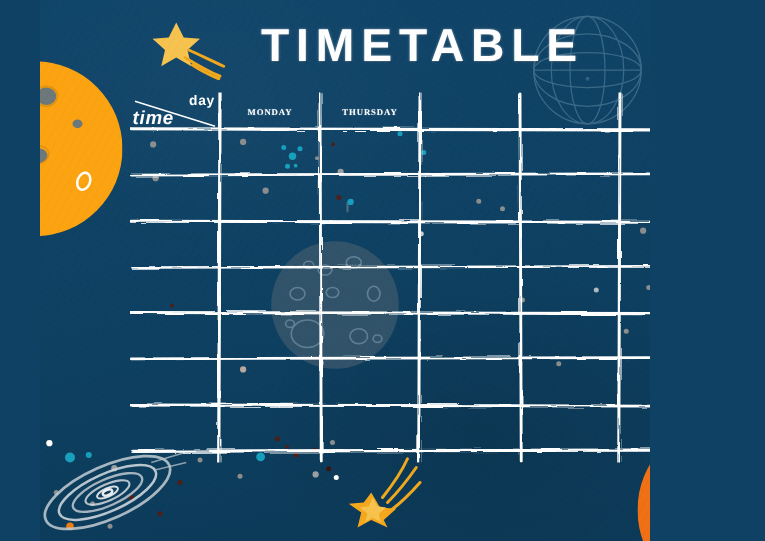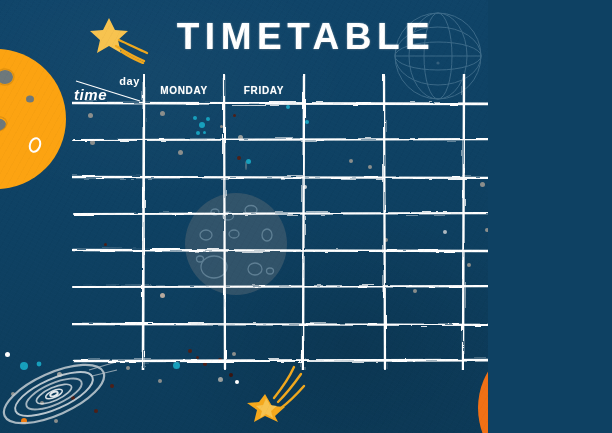--- a/index.html
+++ b/index.html
@@ -10,20 +10,21 @@
     position:relative;
   }
   #stage {
     position:absolute; inset:0;
     width:488px; height:433px;
     background:
       radial-gradient(ellipse 300px 180px at 30% 18%, rgba(255,255,255,0.022), transparent 70%),
       radial-gradient(ellipse 260px 200px at 72% 80%, rgba(0,0,0,0.10), transparent 70%),
       linear-gradient(170deg, #10456a 0%, #0e4163 45%, #0c3a58 100%);
     overflow:hidden;
+    margin-left:32px;
   }
   
   #grain {
     position:absolute; inset:0; pointer-events:none;
     opacity:.5;
     background-image:
       repeating-linear-gradient(27deg, rgba(255,255,255,.012) 0 1px, transparent 1px 4px),
       repeating-linear-gradient(-61deg, rgba(0,0,0,.03) 0 1px, transparent 1px 6px);
   }
   .layer { position:absolute; }
@@ -46,23 +47,23 @@
   .hdr-cell {
     position:relative;
     display:flex; align-items:center; justify-content:center;
     color:#ffffff;
     font-size:12.4px;
     letter-spacing:.6px;
   }
   .hdr-cell.corner { width:72px; }
   .hdr-cell.day { width:80px; }
   .daytxt {
-    font-family:Liberation Sans, sans-serif;
+    font-family:Liberation Serif, serif;
     font-weight:700;
-    font-size:14px;
+    font-size:10px;
     font-variant:small-caps;
     text-transform:lowercase;
     letter-spacing:.7px;
     text-shadow:0 0 1px rgba(255,255,255,.45);
   }
   
   .corner-day {
     position:absolute; right:4px; top:1px;
     font-size:11px; color:#fff; font-weight:600;
   }
@@ -338,21 +339,21 @@
         <svg id="corner-slash" viewBox="0 0 72 30" preserveAspectRatio="none">
           <line x1="4" y1="7" x2="68" y2="27" stroke="#ffffff" stroke-width="1.2"></line>
         </svg>
         <span class="corner-day">day</span>
         <span class="corner-time">time</span>
       </div>
       <div class="hdr-cell day">
         <span class="daytxt">Monday</span>
       </div>
       <div class="hdr-cell day">
-        <span class="daytxt">Friday</span>
+        <span class="daytxt">Thursday</span>
       </div>
     </div>
 
     <svg id="gridlines" viewBox="0 0 472 296" preserveAspectRatio="none">
       <defs>
         <filter id="rough" x="-12%" y="-40%" width="124%" height="180%">
           <feTurbulence type="fractalNoise" baseFrequency="0.035 0.7" numOctaves="3" seed="7" result="n"></feTurbulence>
           <feDisplacementMap in="SourceGraphic" in2="n" scale="3.1" xChannelSelector="R" yChannelSelector="G"></feDisplacementMap>
         </filter>
         <filter id="rough2" x="-12%" y="-40%" width="124%" height="180%">

